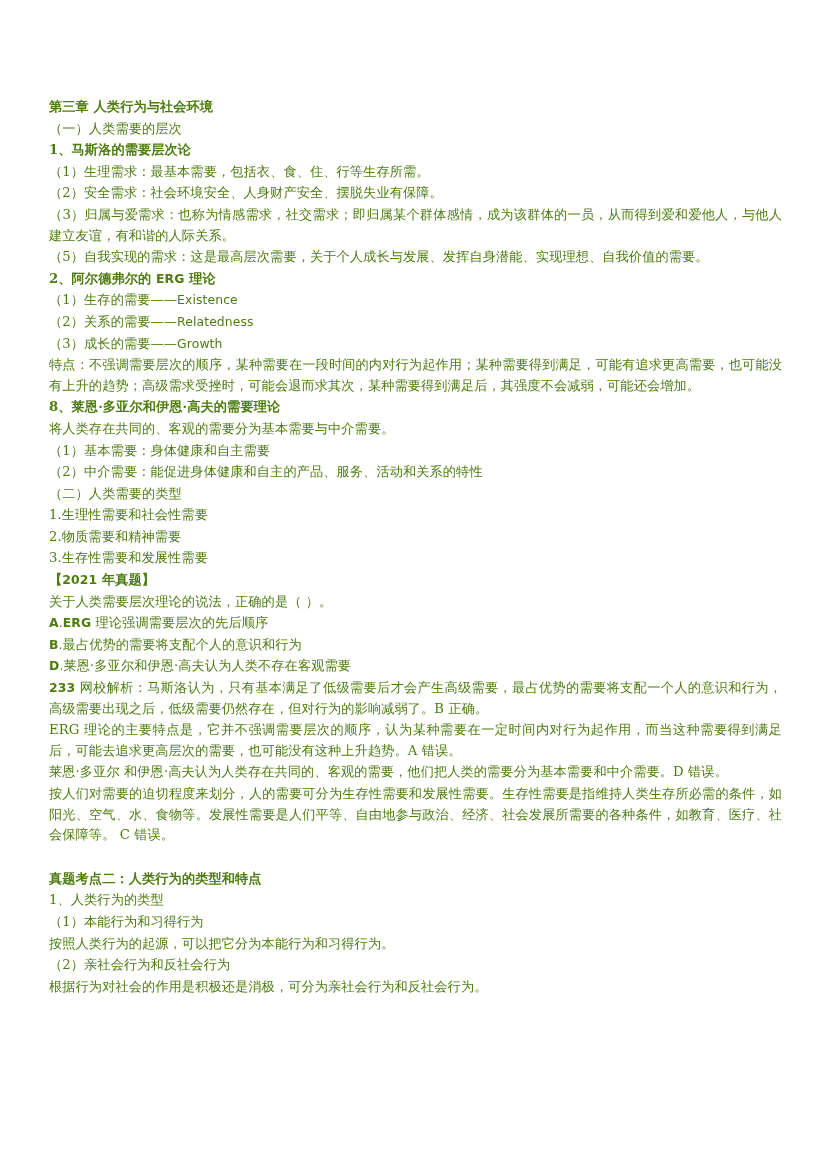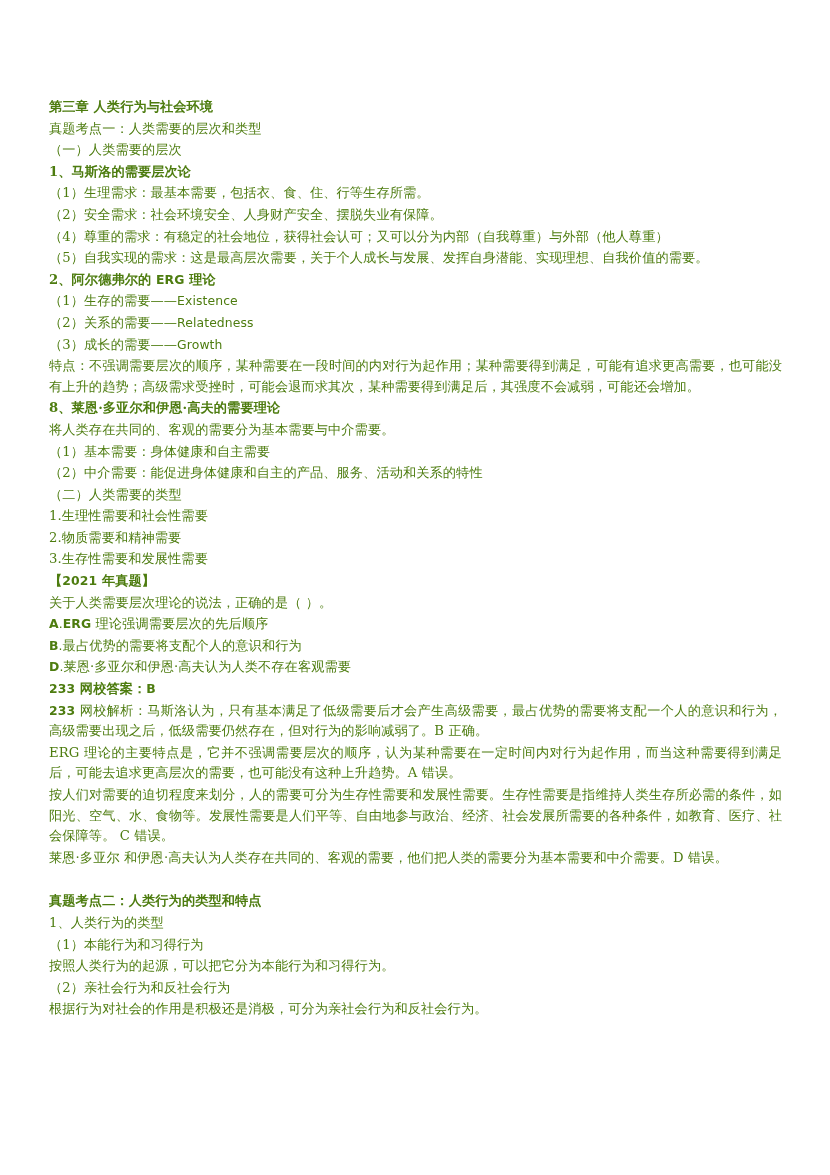--- a/index.html
+++ b/index.html
@@ -47,29 +47,28 @@
     height: 21px;
   }
 </style>
 </head>
 <body>
 
 <div class="page">
 
   <p class="ln b">第三章 人类行为与社会环境</p>
 
-  <p class="ln"><span>真题考点一：</span><span class="b">人类需要的层次和类型</span></p>
 
   <p class="ln">（一）人类需要的层次</p>
 
   <p class="ln b">1、马斯洛的需要层次论</p>
 
   <p class="ln">（1）生理需求：最基本需要，包括衣、食、住、行等生存所需。</p>
   <p class="ln">（2）安全需求：社会环境安全、人身财产安全、摆脱失业有保障。</p>
-  <p class="ln">（4）尊重的需求：有稳定的社会地位，获得社会认可；又可以分为内部（自我尊重）与外部（他人尊重）</p>
+  <p class="ln">（3）归属与爱需求：也称为情感需求，社交需求；即归属某个群体感情，成为该群体的一员，从而得到爱和爱他人，与他人建立友谊，有和谐的人际关系。</p>
   <p class="ln">（5）自我实现的需求：这是最高层次需要，关于个人成长与发展、发挥自身潜能、实现理想、自我价值的需要。</p>
 
   <p class="ln b"><span>2、阿尔德弗尔的 </span><span class="lat b">ERG</span><span> 理论</span></p>
 
   <p class="ln"><span>（1）生存的需要——</span><span class="lat">Existence</span></p>
   <p class="ln"><span>（2）关系的需要——</span><span class="lat">Relatedness</span></p>
   <p class="ln"><span>（3）成长的需要——</span><span class="lat">Growth</span></p>
 
   <p class="ln">特点：不强调需要层次的顺序，某种需要在一段时间的内对行为起作用；某种需要得到满足，可能有追求更高需要，也可能没有上升的趋势；高级需求受挫时，可能会退而求其次，某种需要得到满足后，其强度不会减弱，可能还会增加。</p>
 
@@ -87,27 +86,26 @@
 
   <p class="ln">关于人类需要层次理论的说法，正确的是（ ）。</p>
 
   <p class="ln"><span class="lat b">A</span><span class="lat">.</span><span class="lat b">ERG</span><span> 理论强调需要层次的先后顺序</span></p>
 
   <p class="ln"><span class="lat b">B</span><span class="lat">.</span><span>最占优势的需要将支配个人的意识和行为</span></p>
 
 
   <p class="ln"><span class="lat b">D</span><span class="lat">.</span><span>莱恩·多亚尔和伊恩·高夫认为人类不存在客观需要</span></p>
 
-  <p class="ln b"><span class="lat b">233</span><span> 网校答案：</span><span class="lat b">B</span></p>
 
   <p class="ln"><span class="lat b">233</span><span> 网校解析：</span><span>马斯洛认为，只有基本满足了低级需要后才会产生高级需要，最占优势的需要将支配一个人的意识和行为，高级需要出现之后，低级需要仍然存在，但对行为的影响减弱了。B 正确。</span></p>
 
   <p class="ln">ERG 理论的主要特点是，它并不强调需要层次的顺序，认为某种需要在一定时间内对行为起作用，而当这种需要得到满足后，可能去追求更高层次的需要，也可能没有这种上升趋势。A 错误。</p>
+  <p class="ln">莱恩·多亚尔 和伊恩·高夫认为人类存在共同的、客观的需要，他们把人类的需要分为基本需要和中介需要。D 错误。</p>
   <p class="ln">按人们对需要的迫切程度来划分，人的需要可分为生存性需要和发展性需要。生存性需要是指维持人类生存所必需的条件，如阳光、空气、水、食物等。发展性需要是人们平等、自由地参与政治、经济、社会发展所需要的各种条件，如教育、医疗、社会保障等。 C 错误。</p>
-  <p class="ln">莱恩·多亚尔 和伊恩·高夫认为人类存在共同的、客观的需要，他们把人类的需要分为基本需要和中介需要。D 错误。</p>
 
   <div class="gap2"></div>
 
   <p class="ln b"><span>真题考点二：</span><span>人类行为的类型和特点</span></p>
 
   <p class="ln">1、人类行为的类型</p>
   <p class="ln">（1）本能行为和习得行为</p>
   <p class="ln">按照人类行为的起源，可以把它分为本能行为和习得行为。</p>
   <p class="ln">（2）亲社会行为和反社会行为</p>
   <p class="ln">根据行为对社会的作用是积极还是消极，可分为亲社会行为和反社会行为。</p>

